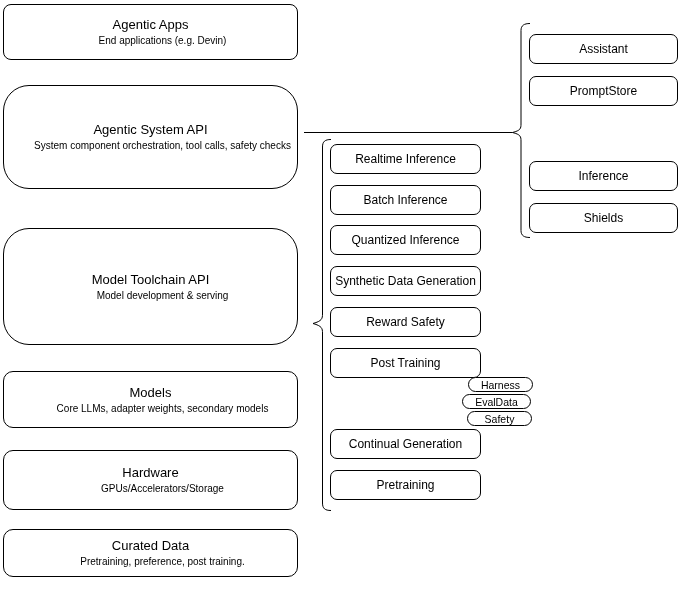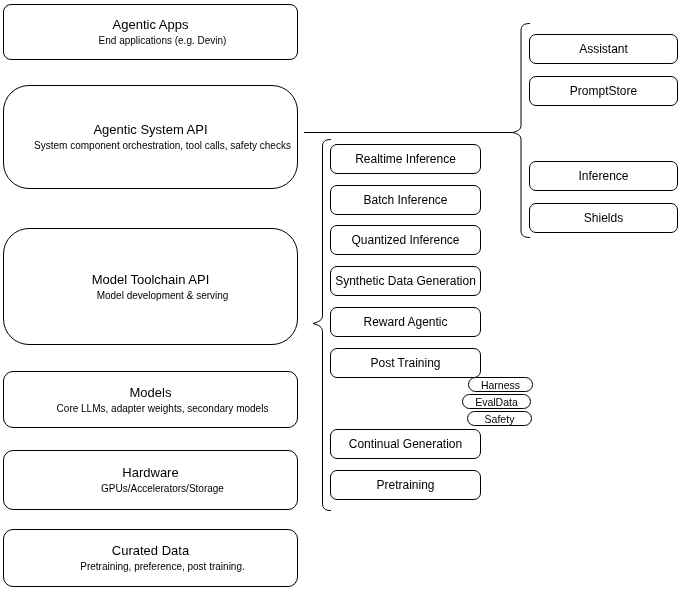--- a/index.html
+++ b/index.html
@@ -65,39 +65,39 @@
   <div class="node lcol" style="top:371px;height:57px;border-radius:10px">
     <div class="box-title">Models</div>
     <div class="box-sub">Core LLMs, adapter weights, secondary models</div>
   </div>
 
   <div class="node lcol" style="top:450px;height:60px;border-radius:10px">
     <div class="box-title">Hardware</div>
     <div class="box-sub">GPUs/Accelerators/Storage</div>
   </div>
 
-  <div class="node lcol" style="top:529px;height:58px;border-radius:10px">
+  <div class="node lcol" style="top:529px;height:48px;border-radius:10px">
     <div class="box-title">Curated Data</div>
     <div class="box-sub">Pretraining, preference, post training.</div>
   </div>
 
   <div class="node mcol" style="top:144px">
     <span class="label">Realtime Inference</span>
   </div>
   <div class="node mcol" style="top:185px">
     <span class="label">Batch Inference</span>
   </div>
   <div class="node mcol" style="top:225px">
     <span class="label">Quantized Inference</span>
   </div>
   <div class="node mcol" style="top:266px">
     <span class="label">Synthetic Data Generation</span>
   </div>
   <div class="node mcol" style="top:307px">
-    <span class="label">Reward Agentic</span>
+    <span class="label">Reward Safety</span>
   </div>
   <div class="node mcol" style="top:348px">
     <span class="label">Post Training</span>
   </div>
   <div class="node mcol" style="top:429px">
     <span class="label">Continual Generation</span>
   </div>
   <div class="node mcol" style="top:470px">
     <span class="label">Pretraining</span>
   </div>

